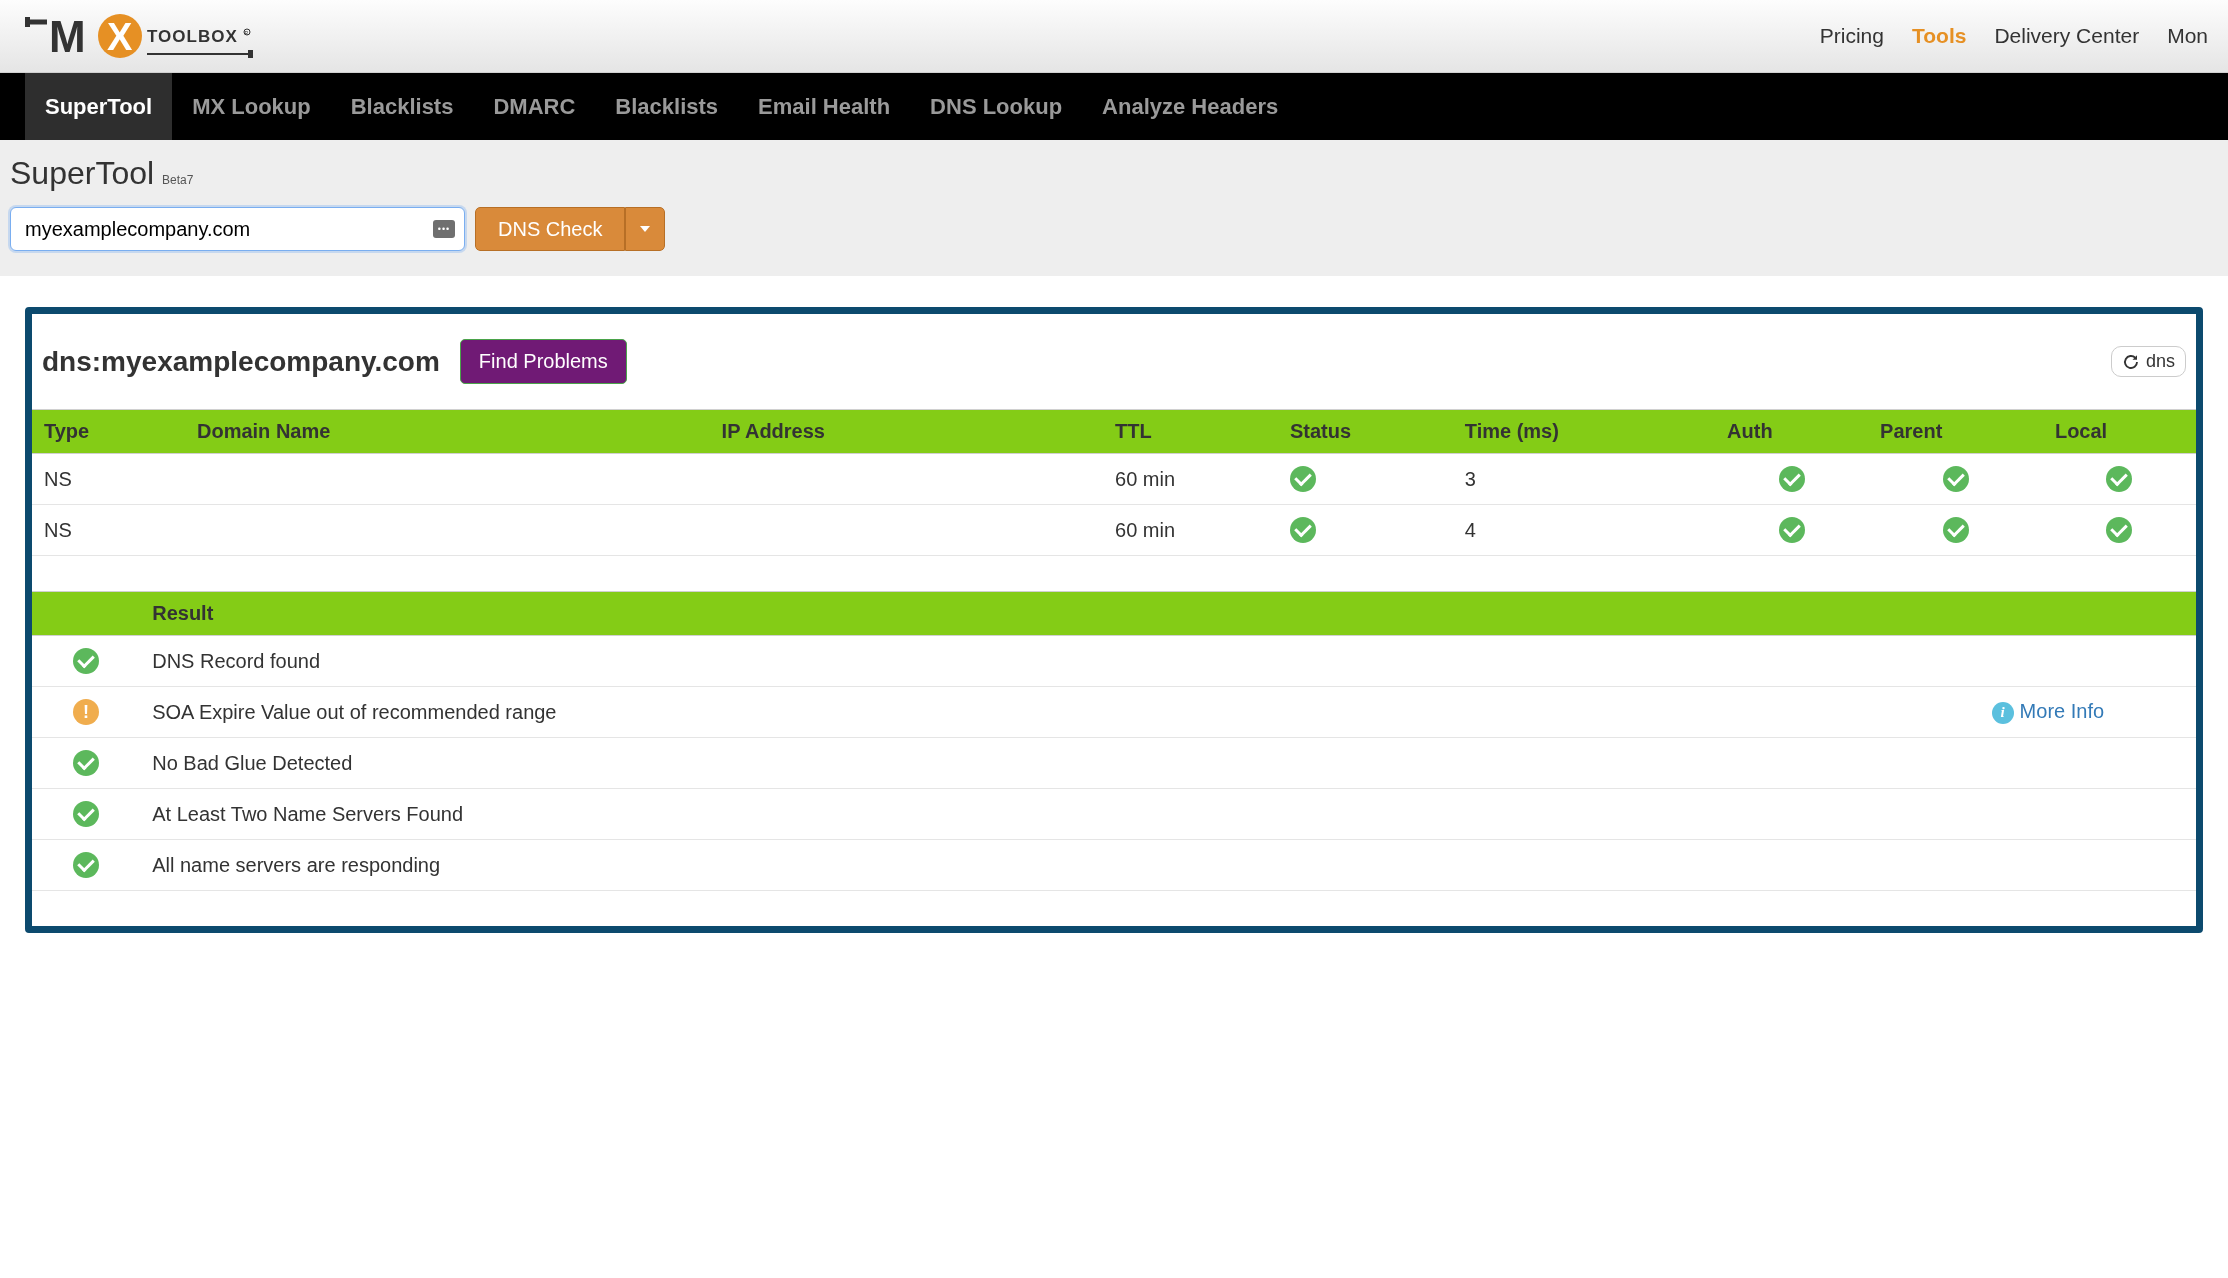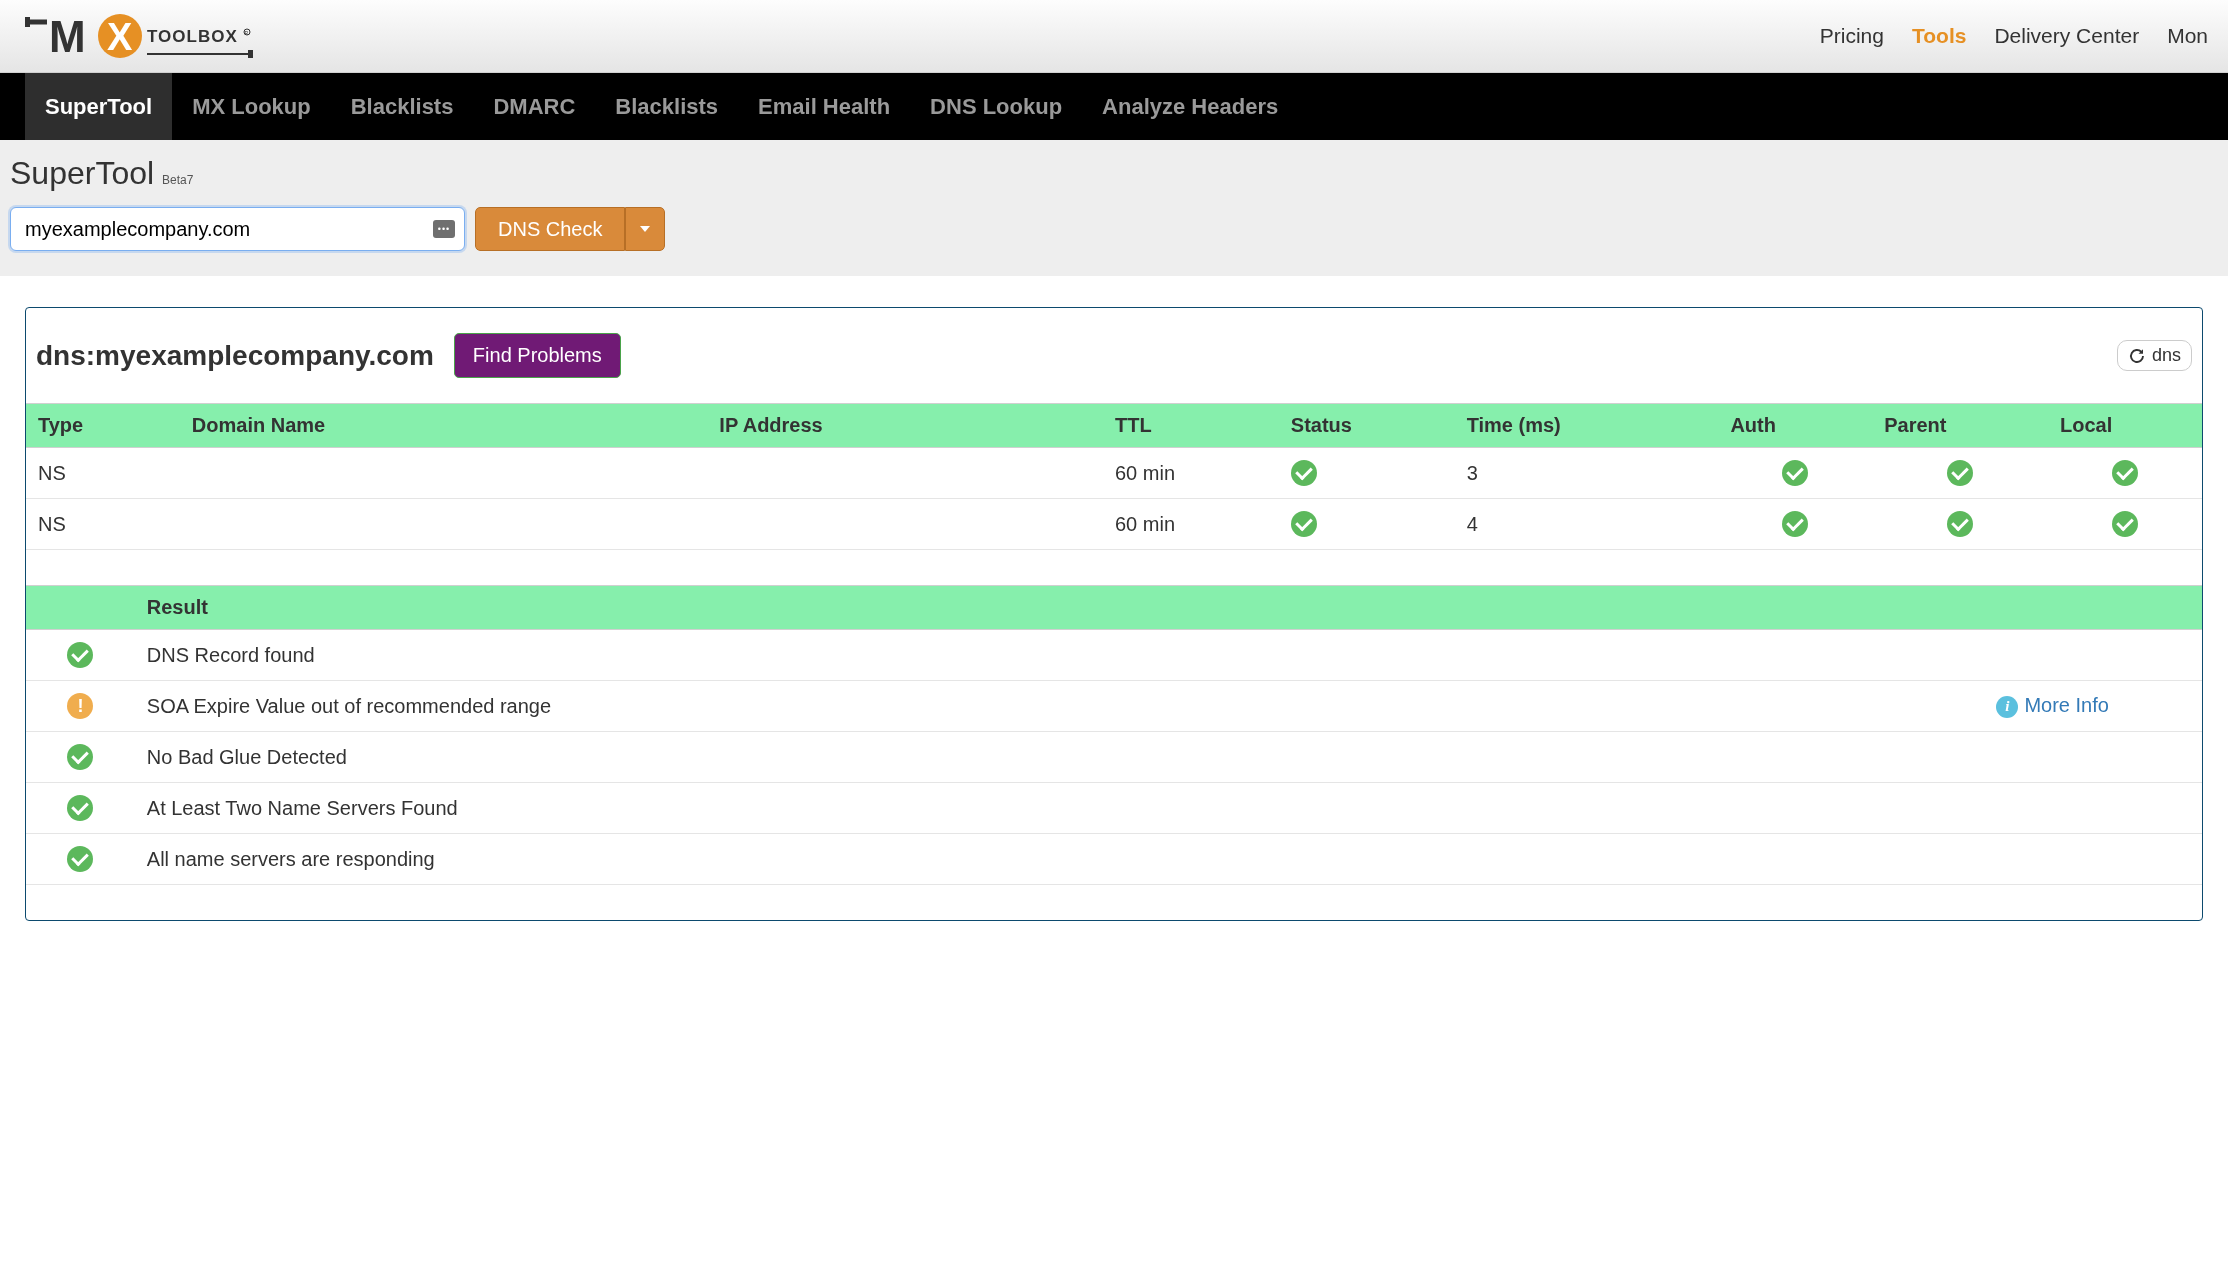--- a/index.html
+++ b/index.html
@@ -111,21 +111,21 @@
   .dropdown-btn::after {
     content:"";
     border-left: 5px solid transparent;
     border-right: 5px solid transparent;
     border-top: 6px solid #fff;
   }
 
   
   .results-wrap { padding: 30px 25px; }
   .results-card {
-    border: 1px solid #0c4a6e;
+    border: 7px solid #0c4a6e;
     border-radius: 4px;
     padding: 25px 0 0 0;
   }
   .result-header {
     display: flex; align-items: center; justify-content: space-between;
     padding: 0 10px 25px 10px;
   }
   .result-header-left { display:flex; align-items:center; gap:20px; }
   .result-title { font-size: 28px; font-weight: 700; color:#333; }
   .find-problems-btn {
@@ -147,21 +147,21 @@
   }
   .refresh-badge svg { width:18px; height:18px; }
 
   table {
     width: 100%;
     border-collapse: collapse;
     margin-bottom: 35px;
   }
   table th {
     text-align: left;
-    background: #86efac;
+    background: #84cc16;
     font-size: 20px;
     font-weight: 700;
     padding: 10px 12px;
     border-top: 1px solid #d0d0d0;
     border-bottom: 1px solid #d0d0d0;
   }
   table td {
     font-size: 20px;
     padding: 12px 12px;
     border-bottom: 1px solid #e5e5e5;

